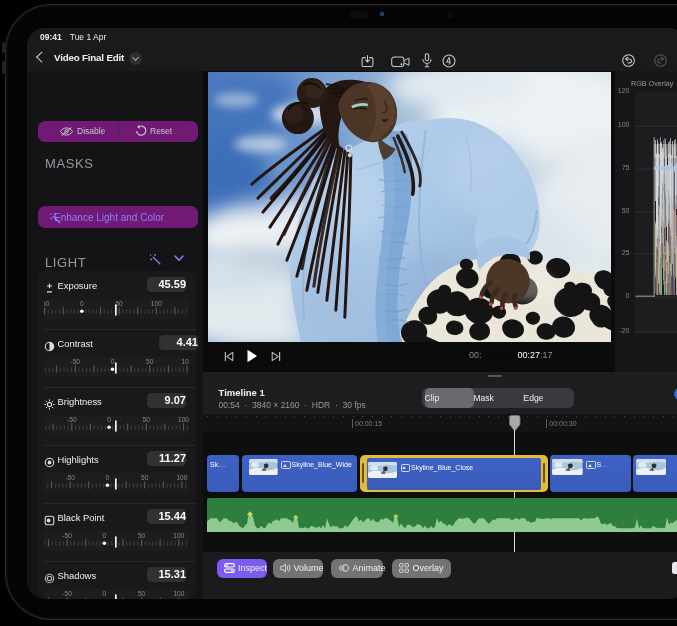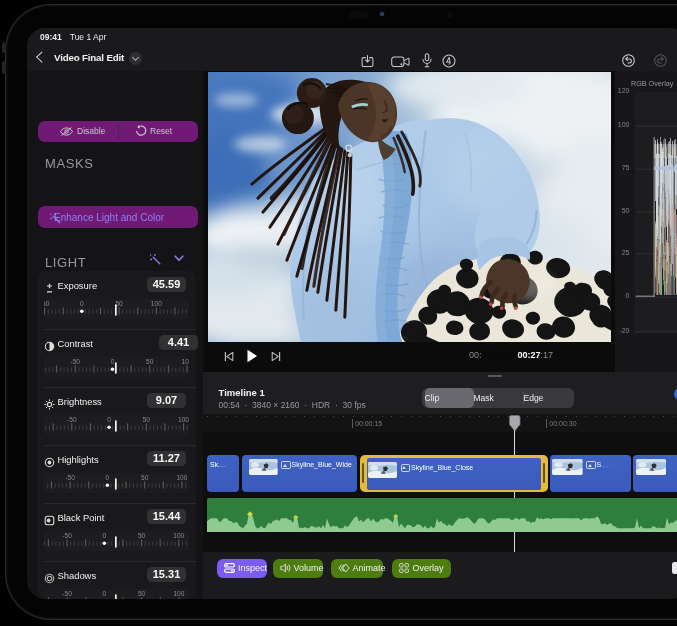--- a/index.html
+++ b/index.html
@@ -11,46 +11,46 @@
 #navrow{position:absolute;left:0;top:17px;width:100%;height:25px;}
 .chev{position:absolute;width:6.5px;height:6.5px;border-left:1.8px solid #d6d6da;border-bottom:1.8px solid #d6d6da;transform:rotate(45deg);}
 #vfe{position:absolute;left:27px;top:7px;font-size:9.8px;font-weight:bold;color:#f2f2f4;letter-spacing:-0.2px;}
 #vfedrop{position:absolute;left:102px;top:6.5px;width:13px;height:13px;border-radius:50%;background:#2e2e31;}
 #vfedrop:after{content:"";position:absolute;left:3.5px;top:3px;width:4px;height:4px;border-left:1.6px solid #aaaaae;border-bottom:1.6px solid #aaaaae;transform:rotate(-45deg);}
 #lpanel{position:absolute;left:0;top:42.7px;width:176px;height:528px;background:#141416;}
 #lphead{position:absolute;left:0;top:0;width:176px;height:30px;background:#1c1c1e;}
 #lphead .t{position:absolute;left:0;top:9.5px;width:176px;text-align:center;font-size:9.5px;font-weight:bold;color:#f2f2f4;}
 .pbtn{position:absolute;left:11px;width:160px;background:#701a75;border-radius:7px;}
 .seclabel{position:absolute;left:18px;font-size:13px;color:#98989d;letter-spacing:0.6px;}
-.valbox{position:absolute;left:120px;width:39px;height:15px;background:#313134;border-radius:4.5px;text-align:center;font-size:11px;font-weight:bold;color:#fafafa;line-height:15.5px;}
+.valbox{position:absolute;left:120px;width:39px;height:15px;background:#313134;border-radius:4.5px;text-align:right;font-size:11px;font-weight:bold;color:#fafafa;line-height:15.5px;}
 .ruler{position:absolute;left:17px;width:145px;height:19.5px;background:#1d1d1f;border-radius:4px;overflow:hidden;}
 .divider{position:absolute;left:17px;width:152px;height:1px;background:#28282a;}
 #viewer{position:absolute;left:180.5px;top:43.7px;width:403.5px;height:270.3px;background:#333;overflow:hidden;}
 #transport{position:absolute;left:176px;top:314px;width:411px;height:30px;}
 #tcode{position:absolute;left:292px;top:4.5px;width:57px;height:15.5px;background:#0a0a0a;border-radius:3.5px;text-align:center;line-height:16px;font-size:9px;color:#fff;}
 #tcode .d{color:#8e8e93;}
-#tcode b{font-weight:bold;color:#fff;margin-left:36px;}
+#tcode b{font-weight:normal;color:#fff;margin-left:36px;}
 #scope{position:absolute;left:588px;top:42.7px;width:72px;height:301.5px;background:#17171a;}
 #tl{position:absolute;left:176px;top:344.2px;width:484px;height:226.3px;background:#0e0e0f;}
 #tlhead{position:absolute;left:0;top:0;width:100%;height:42px;background:#1e1e20;}
 #tlh1{position:absolute;left:15.5px;top:15px;font-size:9.5px;font-weight:bold;color:#f2f2f4;}
 #tlh2{position:absolute;left:15.5px;top:27.5px;font-size:8.5px;color:#98989d;}
 #seg{position:absolute;left:218.5px;top:15.8px;width:152px;height:20px;background:#3a3a3e;border-radius:6px;}
 #seg .s{position:absolute;top:0;height:20px;line-height:20px;font-size:8.5px;color:#f0f0f2;}
 #seg .sel{background:#69696f;border-radius:5px;}
 #tlruler{position:absolute;left:0;top:42px;width:100%;height:17.4px;background:#131314;}
 .rlab{position:absolute;top:4.5px;font-size:7px;color:#7c7c80;border-left:1px solid #5a5a5e;padding-left:2px;line-height:9px;}
 .clip{position:absolute;top:83.3px;height:36.5px;background:linear-gradient(#3e62c4,#3a5bba);border-radius:4px;}
 .thumb{position:absolute;left:2px;top:4px;height:16px;border-radius:2px;overflow:hidden;}
 .cicon{position:absolute;top:6px;width:7.5px;height:6px;border:1px solid rgba(255,255,255,.75);border-radius:1.5px;}
 .cicon:after{content:"";position:absolute;left:0.5px;top:1.5px;width:0;height:0;border-left:2.5px solid transparent;border-right:2.5px solid transparent;border-bottom:3px solid rgba(255,255,255,.8);}
 .ctext{position:absolute;top:6px;font-size:7px;color:#fff;white-space:nowrap;}
 #audio{position:absolute;left:4px;top:125.8px;width:472px;height:34.3px;}
 #tltools{position:absolute;left:0;top:179.5px;width:100%;height:47px;background:#1b1b1d;}
-.tbtn{position:absolute;top:7px;height:19px;background:#4d7c0f;border-radius:6px;color:#f0f0f2;font-size:9px;line-height:19px;}
+.tbtn{position:absolute;top:7px;height:19px;background:#737373;border-radius:6px;color:#f0f0f2;font-size:9px;line-height:19px;}
 </style></head>
 <body>
 <div id="stage">
   <div id="device"></div>
   <div class="sidebtn" style="top:42px;height:11px;"></div>
   <div class="sidebtn" style="top:61px;height:13px;"></div>
   <div class="abs" style="left:349px;top:11px;width:19px;height:8px;border-radius:4px;background:#0b0b0d;"></div>
   <div class="abs" style="left:380px;top:12px;width:4px;height:4px;border-radius:50%;background:#26406e;box-shadow:0 0 1.5px #30507e;"></div>
   <div class="abs" style="left:447px;top:12px;width:6px;height:6px;border-radius:50%;background:#0d0d0f;"></div>
   <div id="screen">

